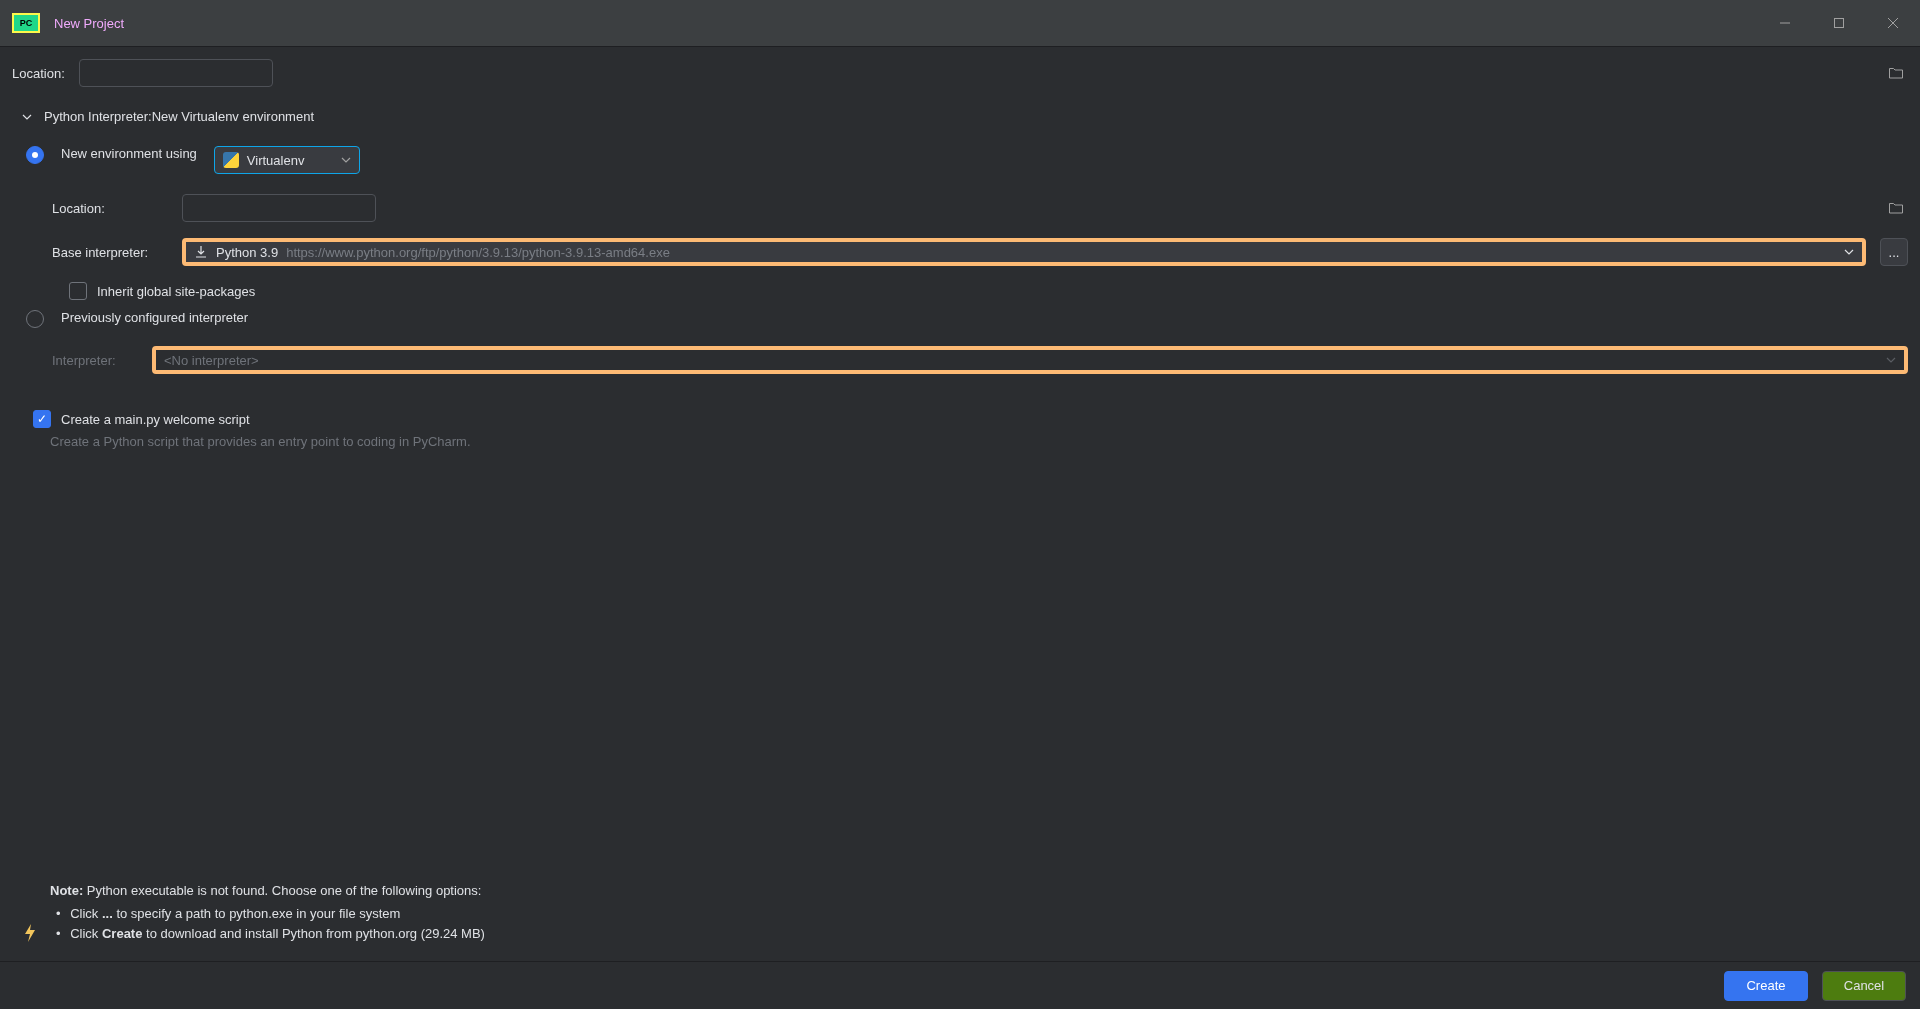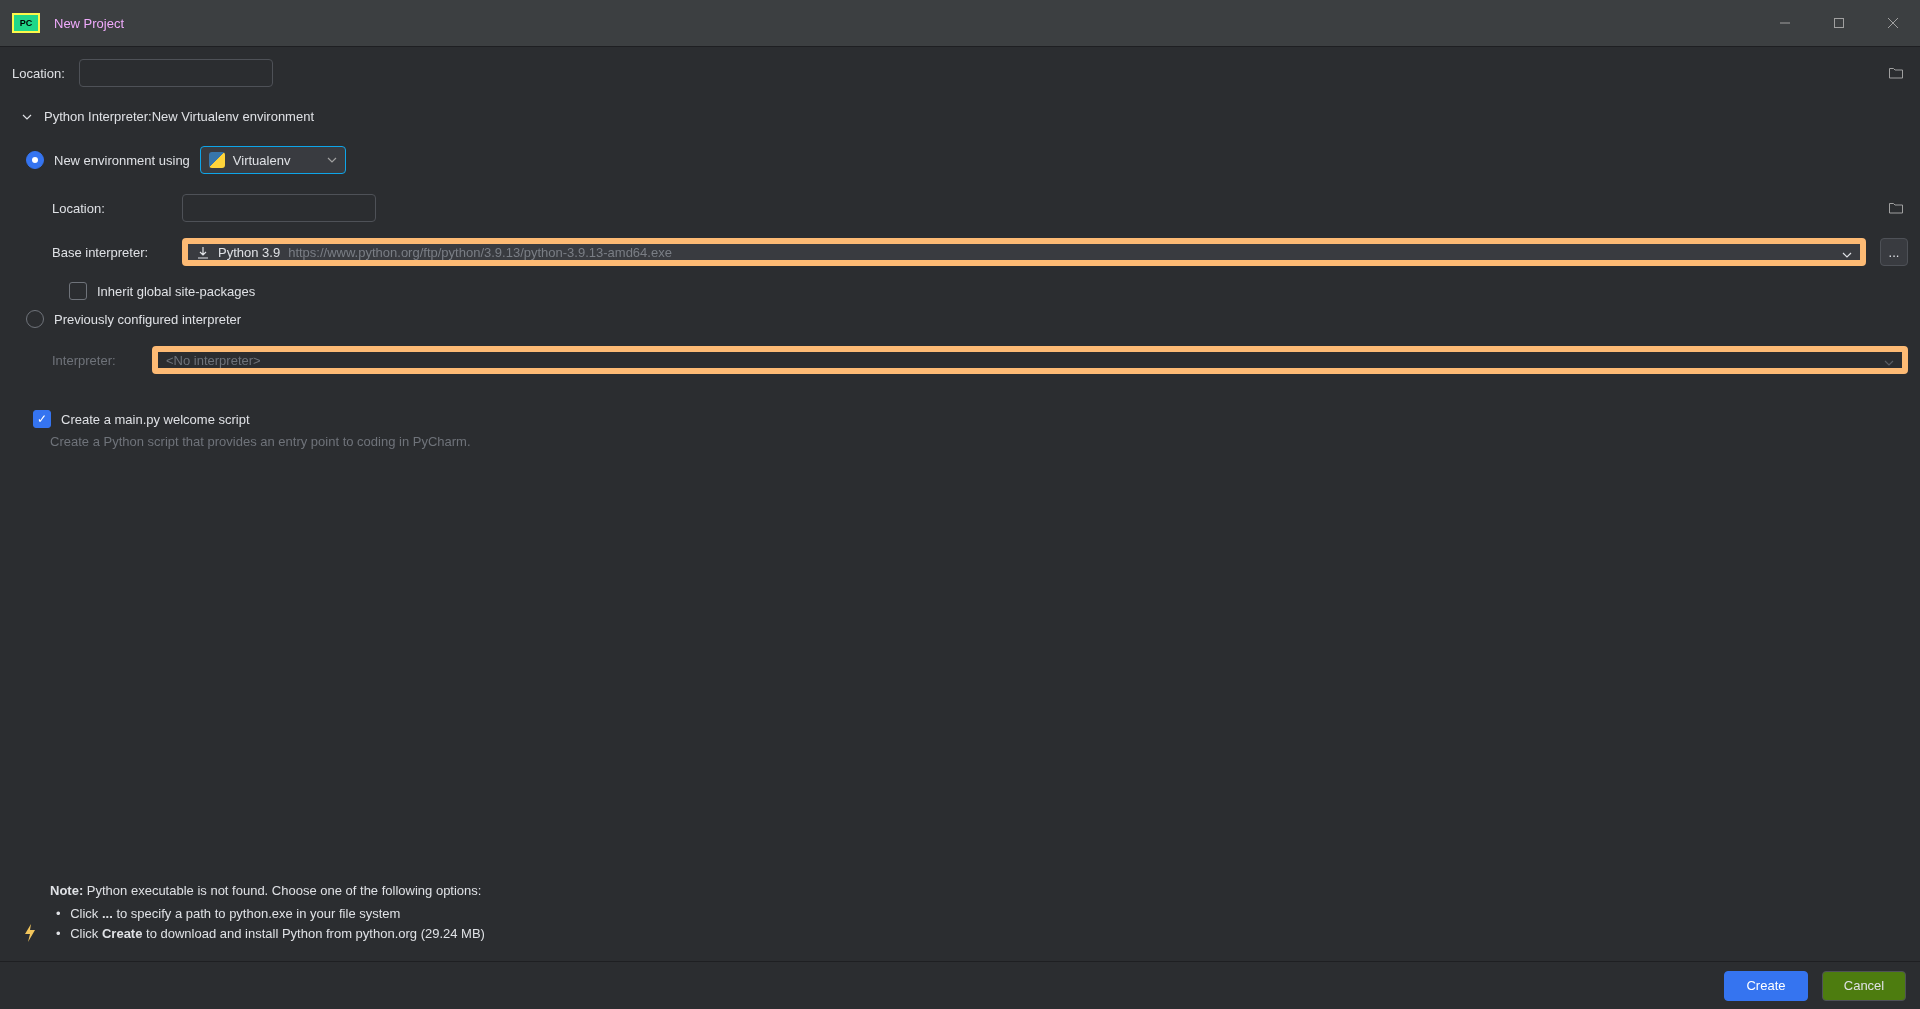--- a/index.html
+++ b/index.html
@@ -63,21 +63,21 @@
   display: inline-flex; align-items: center; justify-content: center;
   margin-right: 10px; color: #dfe1e5;
 }
 .section-header {
   display: flex; align-items: center;
   font-size: 13px; color: #dfe1e5;
   margin-left: 8px; margin-bottom: 22px;
   cursor: pointer;
 }
 
-.radio-row { display: flex; align-items: center; margin-left: 14px; margin-bottom: 20px; gap: 10px; }
+.radio-row { display: flex; align-items: flex-start; margin-left: 14px; margin-bottom: 20px; gap: 17px; }
 .radio {
   width: 18px; height: 18px; border-radius: 50%;
   border: 1px solid #6f737a;
   display: inline-flex; align-items: center; justify-content: center;
 }
 .radio.checked { border-color: #3574f0; background: #3574f0; }
 .radio.checked::after { content: ""; width: 6px; height: 6px; border-radius: 50%; background: #fff; }
 .radio-label { font-size: 13px; color: #dfe1e5; }
 
 .select {
@@ -99,23 +99,23 @@
 
 .indent-block { margin-left: 40px; }
 .form-row { display: flex; align-items: center; margin-bottom: 16px; gap: 14px; }
 .form-row .fl { width: 116px; color: #dfe1e5; }
 .form-row.disabled .fl { color: #6f737a; }
 .form-row .input-wrap { flex: 1; position: relative; }
 
 .interp-select {
   flex: 1; height: 28px;
   background: #393b40;
-  border: 6px solid #fdba74;
-  border-radius: 4px;
-  display: flex; align-items: flex-end;
+  border: 4px solid #fdba74;
+  border-radius: 4px;
+  display: flex; align-items: center;
   padding: 0 8px; gap: 8px;
 }
 .interp-select.disabled { background: #2b2d30; }
 .dlicon { color: #dfe1e5; }
 .interp-main { color: #dfe1e5; }
 .interp-sub { color: #7a7e85; font-size: 13px; }
 .ellipsis-btn {
   width: 28px; height: 28px;
   background: #393b40;
   border: 1px solid #4e5157;

